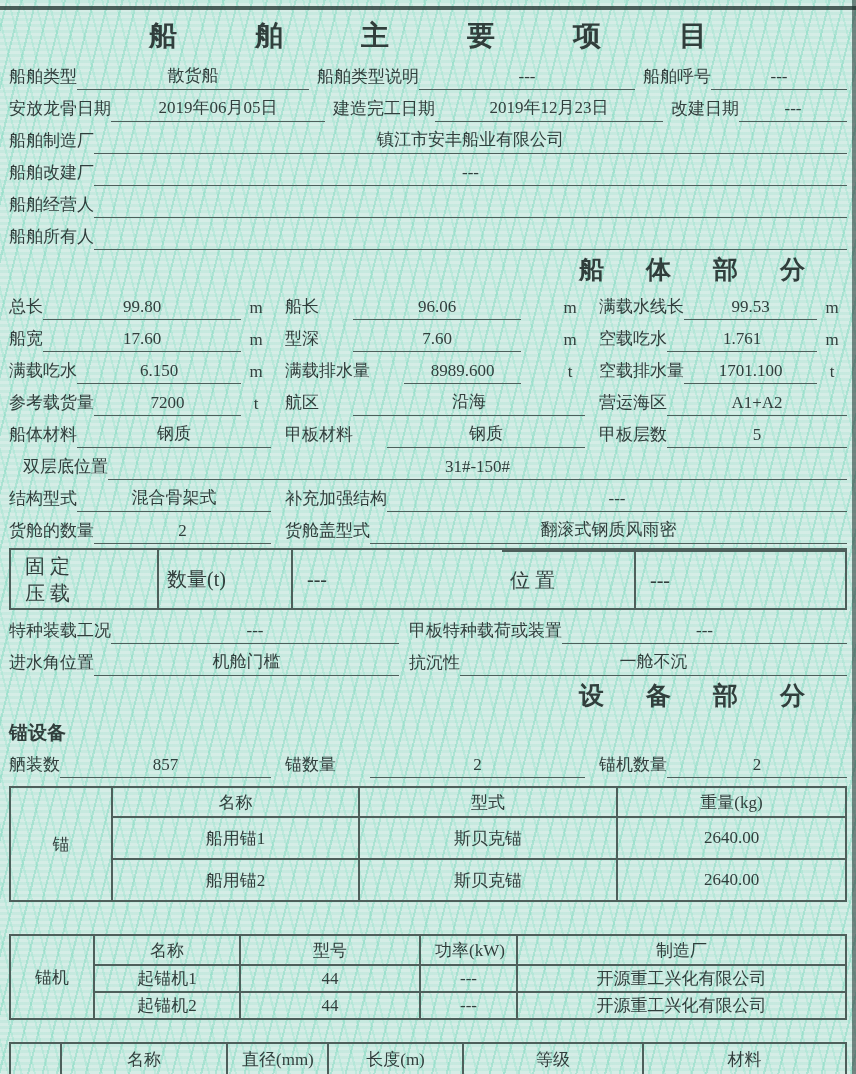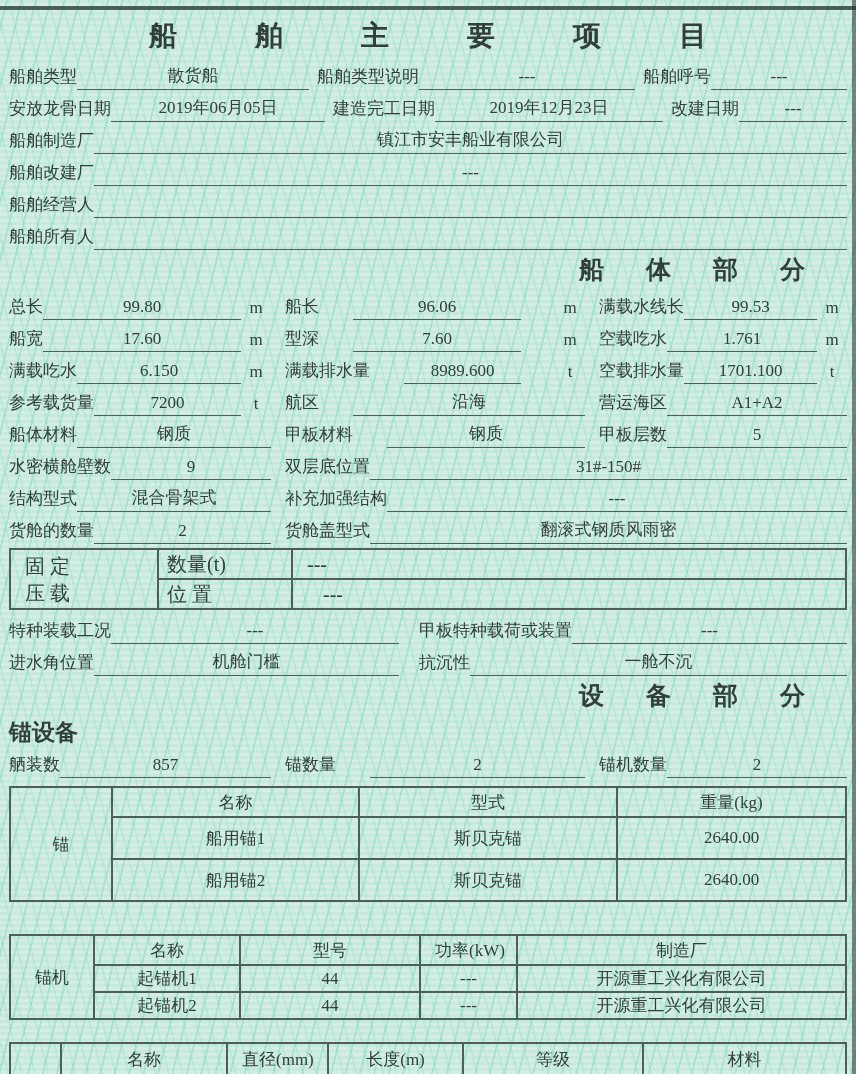--- a/index.html
+++ b/index.html
@@ -43,31 +43,31 @@
   .c1{width:262px;}
   .c2{width:300px;margin-left:14px;gap:34px;}
   .c3{flex:1;margin-left:14px;}
   .t1{width:300px;}
   .t2{width:318px;margin-left:8px;}
   .t3{flex:1;margin-left:8px;}
   .d1{width:316px;}
   .d2{width:330px;margin-left:8px;}
   .d3{flex:1;margin-left:8px;}
   .s1{width:390px;}
-  .s2{flex:1;margin-left:20px;}
+  .s2{flex:1;margin-left:10px;}
 
   .bbox{display:flex;border:2px solid var(--line);height:62px;margin:4px 0 2px 0;font-size:20px;}
   .bbox-label{width:148px;border-right:2px solid var(--line);display:flex;flex-direction:column;justify-content:space-around;padding:3px 14px;}
-  .bbox-main{flex:1;display:flex;flex-direction:column;}
+  .bbox-main{flex:1;display:flex;flex-direction:row;}
   .bbox-row{flex:1;display:flex;align-items:center;}
-  .bbox-row + .bbox-row{border-top:2px solid var(--line);gap:16px;}
+  .bbox-row + .bbox-row{border-top:2px solid var(--line);}
   .bbox-k{width:134px;border-right:2px solid var(--line);height:100%;display:flex;align-items:center;padding-left:8px;}
   .bbox-v{padding-left:14px;}
 
-  .anchor-heading{font-size:23px;font-weight:bold;height:26px;line-height:26px;margin-top:6px;}
+  .anchor-heading{font-size:19px;font-weight:bold;height:26px;line-height:26px;margin-top:6px;}
 
   table{border-collapse:collapse;width:838px;table-layout:fixed;font-size:17px;}
   th,td{border:2px solid var(--line);text-align:center;font-weight:normal;padding:1px 14px;overflow:hidden;white-space:nowrap;}
   .tbl-anchor{margin-top:8px;}
   .tbl-anchor th{height:30px;}
   .tbl-anchor td{height:42px;}
   .tbl-windlass{margin-top:32px;}
   .tbl-windlass th{height:30px;}
   .tbl-windlass td{height:23px;}
   .tbl-chain{margin-top:22px;}
@@ -210,24 +210,20 @@
       <span class="lbl">甲板材料</span>
       <span class="val">钢质</span>
     </div>
     <div class="fld c3">
       <span class="lbl">甲板层数</span>
       <span class="val">5</span>
     </div>
   </div>
 
   <div class="frow">
-    <div class="fld c1">
-      <span class="lbl">水密横舱壁数</span>
-      <span class="val">9</span>
-    </div>
     <div class="fld c3">
       <span class="lbl">双层底位置</span>
       <span class="val">31#-150#</span>
     </div>
   </div>
   <div class="frow">
     <div class="fld c1">
       <span class="lbl">结构型式</span>
       <span class="val">混合骨架式</span>
     </div>

